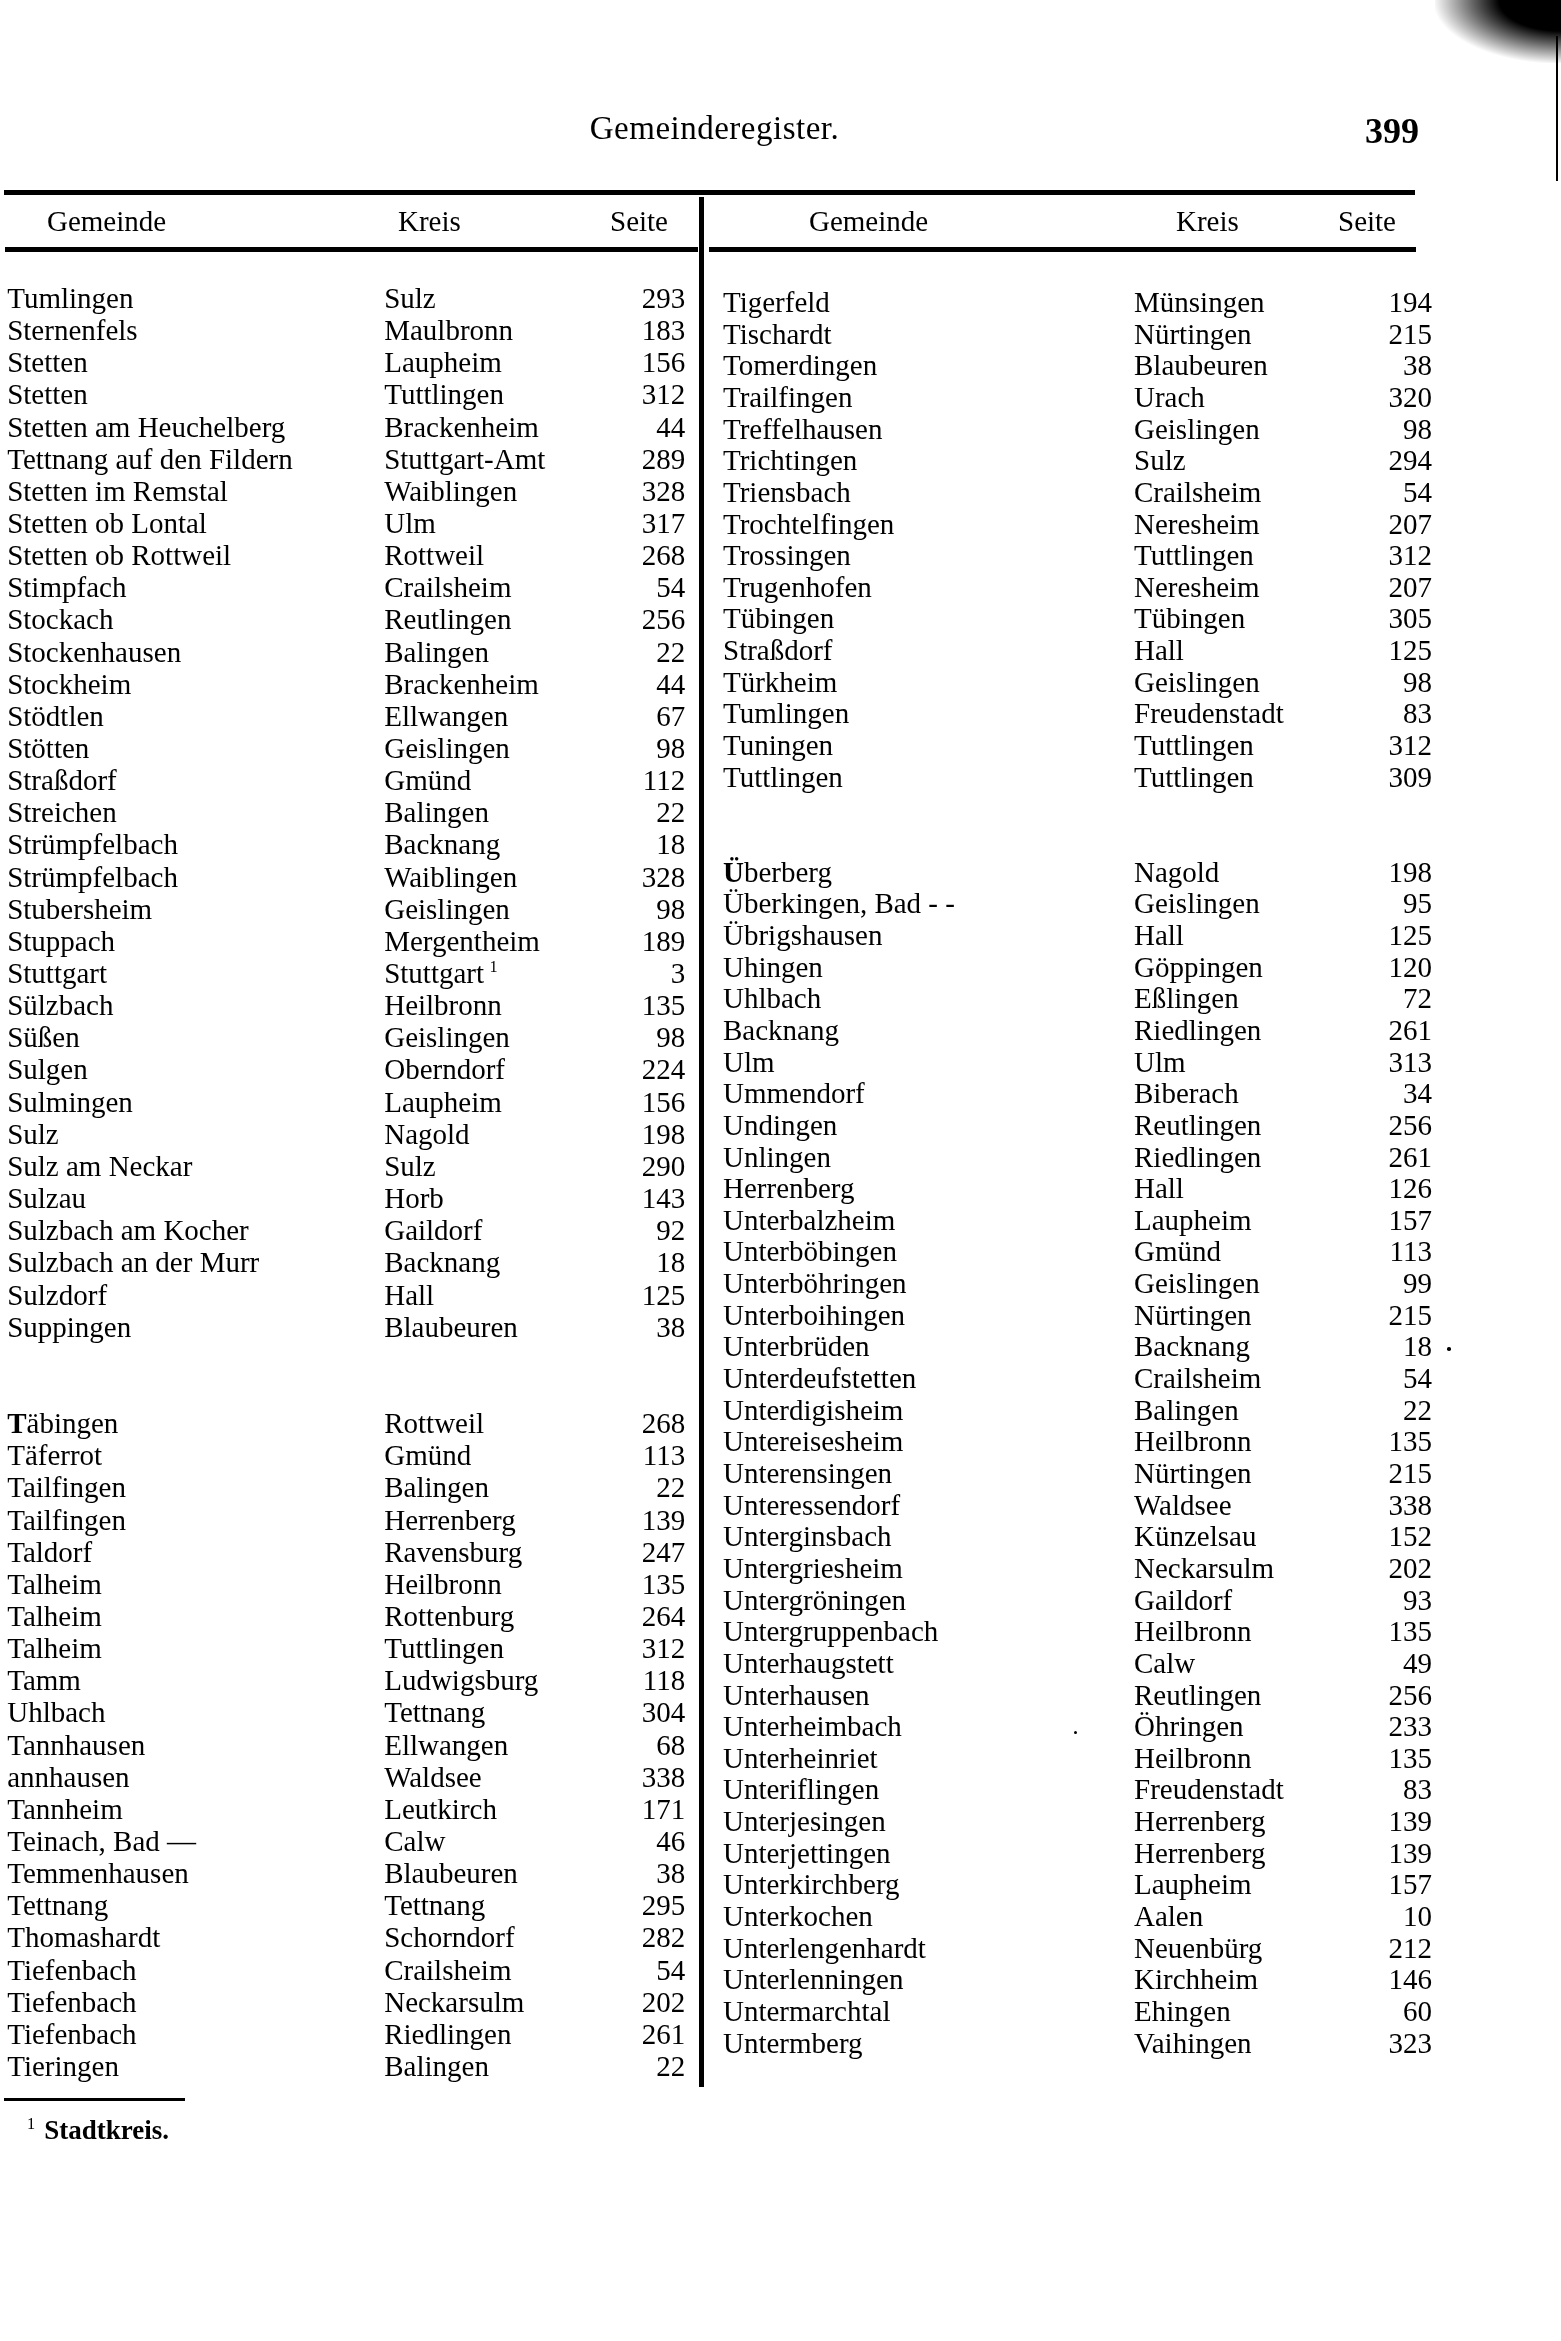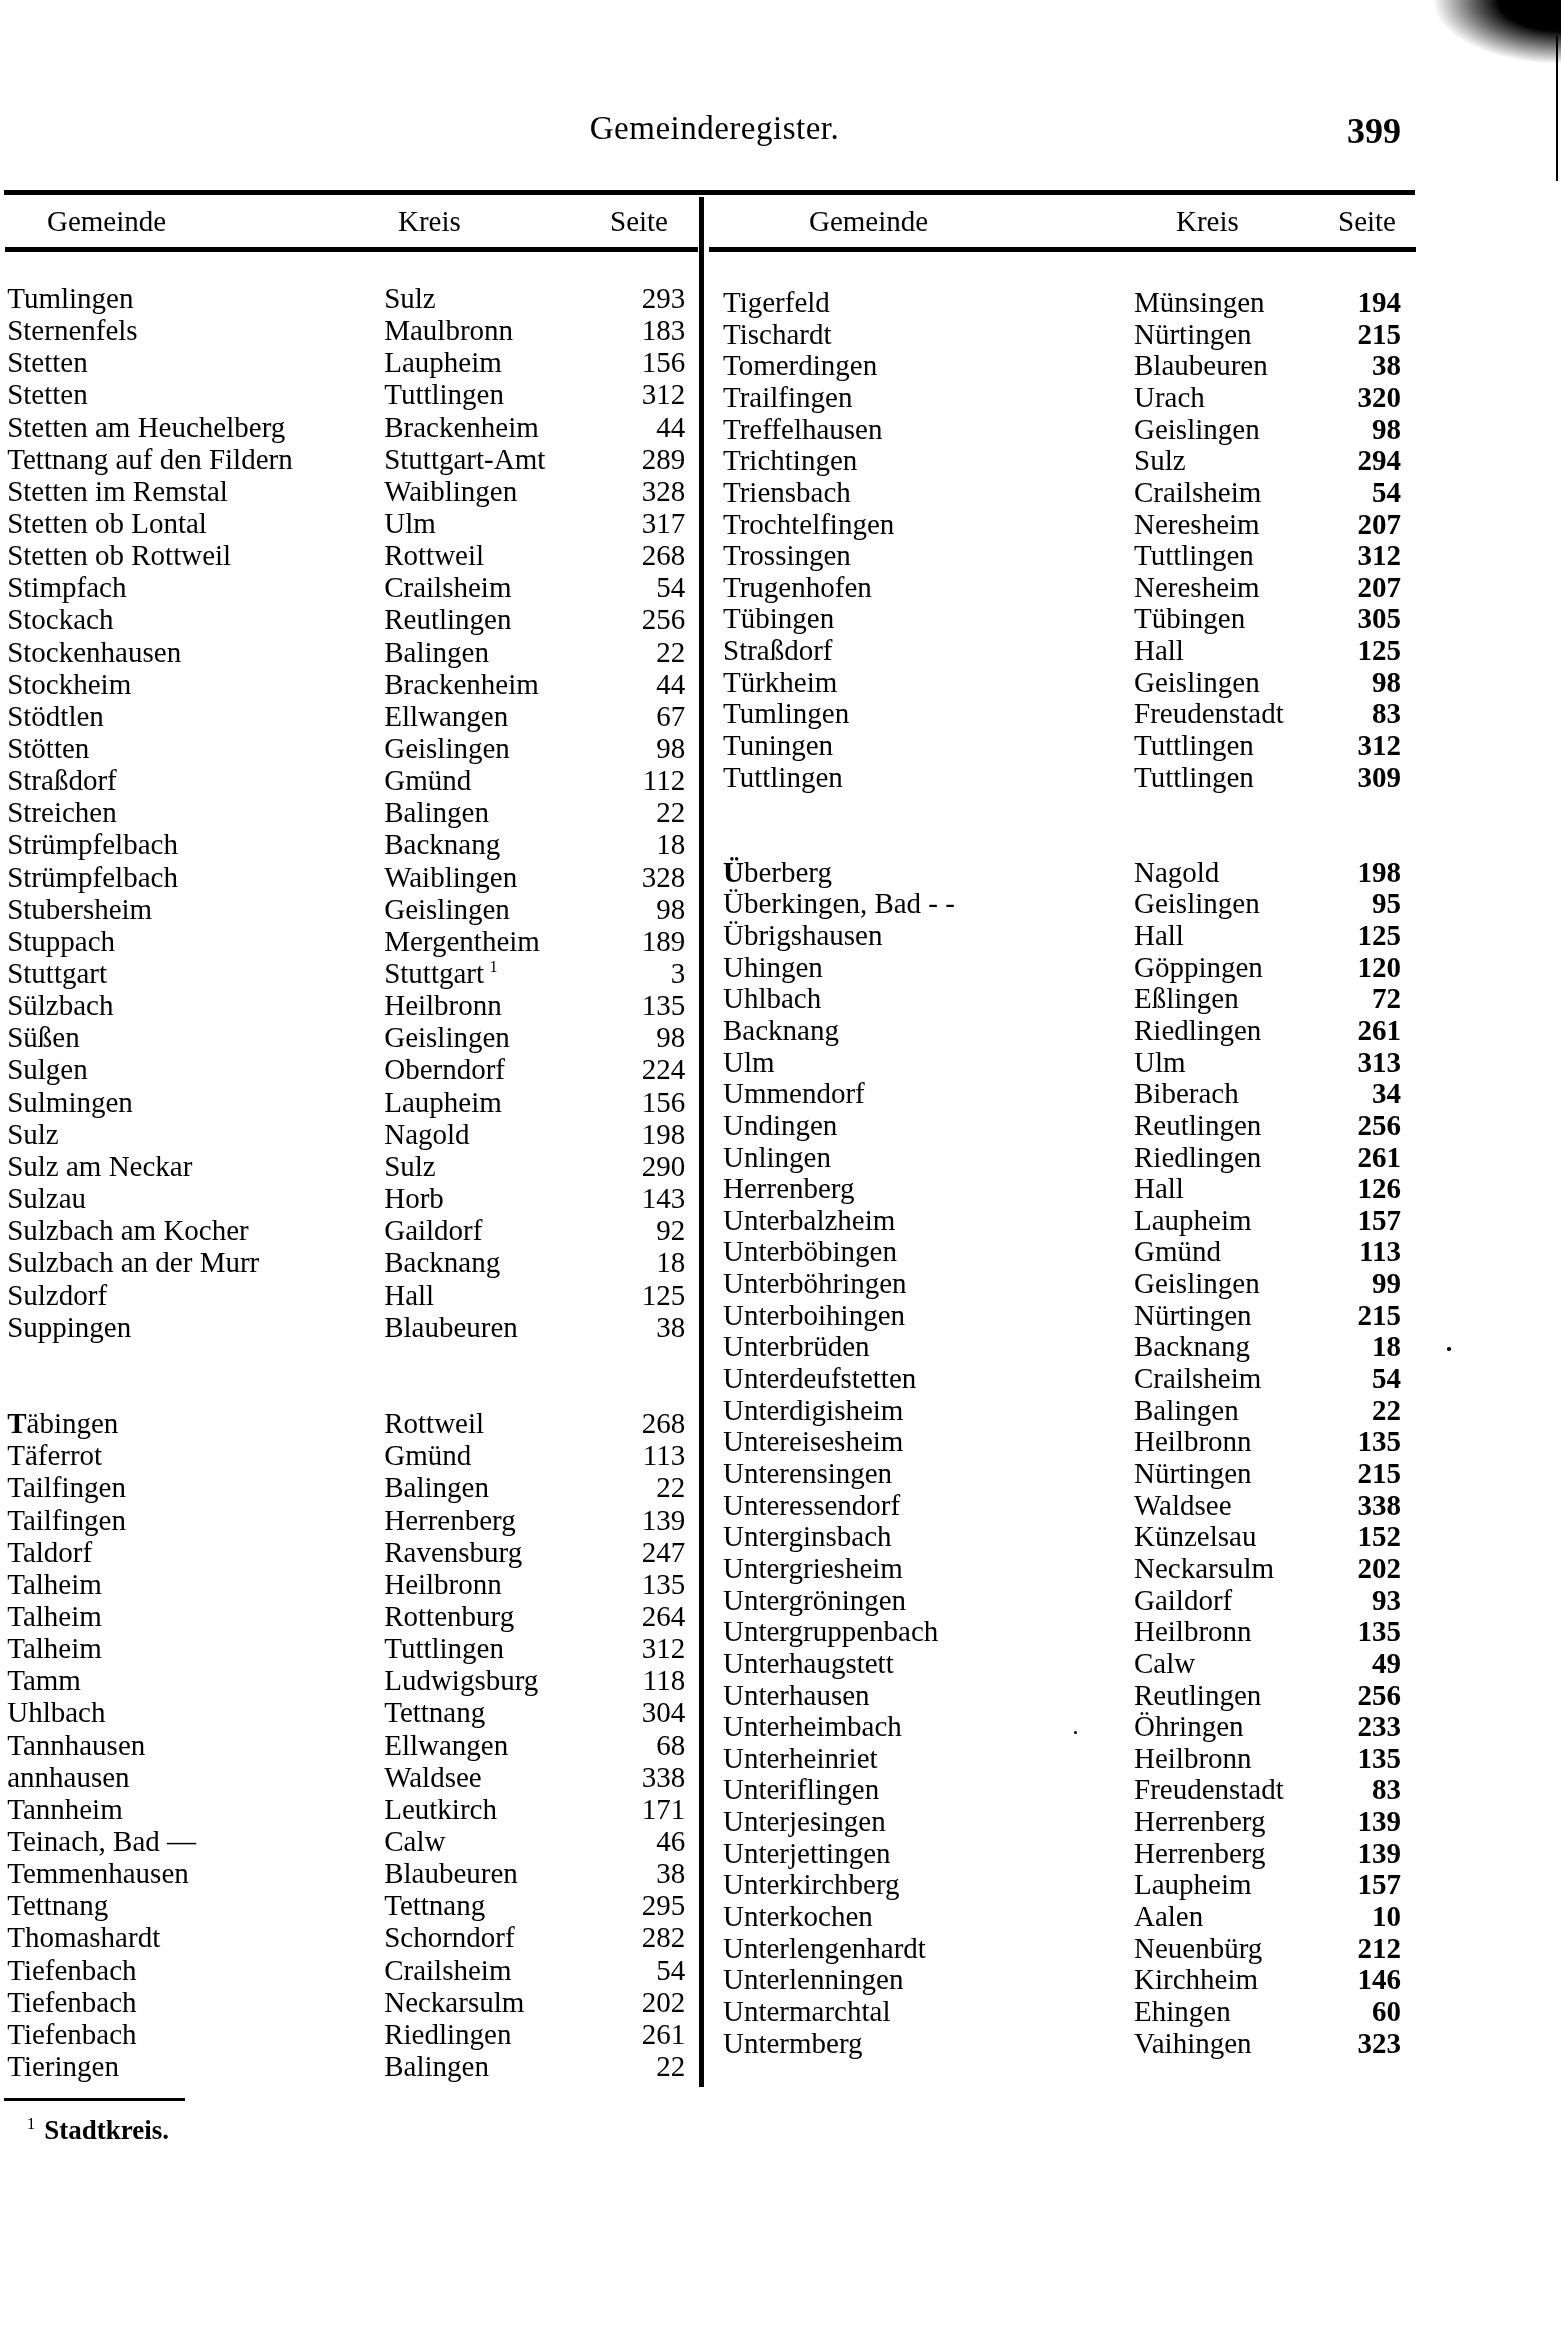--- a/index.html
+++ b/index.html
@@ -4,37 +4,37 @@
 <style>
   html, body { margin: 0; padding: 0; background: #ffffff; }
   body { width: 1562px; height: 2342px; position: relative; overflow: hidden;
          font-family: "Liberation Serif", "DejaVu Serif", serif; color: #000; }
   .page { position: absolute; left: 0; top: 0; width: 1562px; height: 2342px; }
   .smudge { position: absolute; right: 0; top: 0; width: 127px; height: 63px;
             background: radial-gradient(ellipse at 100% 0%, #000 0%, #000 35%, rgba(0,0,0,0.6) 50%, rgba(0,0,0,0) 72%); }
   .edge-line { position: absolute; right: 3.6px; top: 36px; width: 2.7px; height: 145px; background: #000; }
   .running-title { position: absolute; left: 588px; top: 110px; width: 253px; text-align: center;
                    font-size: 33px; letter-spacing: 0.5px; }
-  .page-number { position: absolute; left: 1347px; top: 110px; width: 72px; text-align: left;
+  .page-number { position: absolute; left: 1347px; top: 110px; width: 72px; text-align: right;
                  font-size: 36px; font-weight: bold; }
   .rule { position: absolute; background: #000; }
   .rule.top { left: 3.6px; top: 190px; width: 1411px; height: 5.4px; }
   .rule.mid-left { left: 5.4px; top: 247px; width: 693px; height: 4.5px; }
   .rule.mid-right { left: 709px; top: 247px; width: 707px; height: 4.5px; }
   .vdivider { position: absolute; left: 699px; top: 197px; width: 4.5px; height: 1890px; background: #000; }
   .colhead { position: absolute; top: 203px; font-size: 29px; line-height: 36px; }
   .col { position: absolute; }
   .row { position: absolute; left: 0; height: 33px; font-size: 29px; line-height: 33px; white-space: nowrap; }
   .row .name { position: absolute; left: 0; }
   .row .kreis { position: absolute; }
   .row .seite { position: absolute; text-align: right; width: 72px; }
   .col.left .row .kreis { left: 377px; }
   .col.left .row .seite { left: 606px; }
   .col.right .row .kreis { left: 411px; }
-  .col.right .row .seite { left: 606px; font-weight: bold; }
+  .col.right .row .seite { left: 637px; }
   .row .name.initial-bold::first-letter { font-weight: bold; }
   .sup { font-size: 16.3px; vertical-align: super; line-height: 0; margin-left: 5.4px; }
   .fn-rule { position: absolute; left: 3.6px; top: 2098px; width: 181px; height: 2.7px; background: #000; }
   .footnote { position: absolute; left: 27px; top: 2114px; font-size: 27px; font-weight: bold; }
   .footnote .mark { font-size: 16.3px; vertical-align: super; margin-right: 9px; font-weight: normal; }
   .speck { position: absolute; width: 3.6px; height: 3.6px; background: #000; border-radius: 1.8px; }
 </style>
 </head>
 <body>
 

